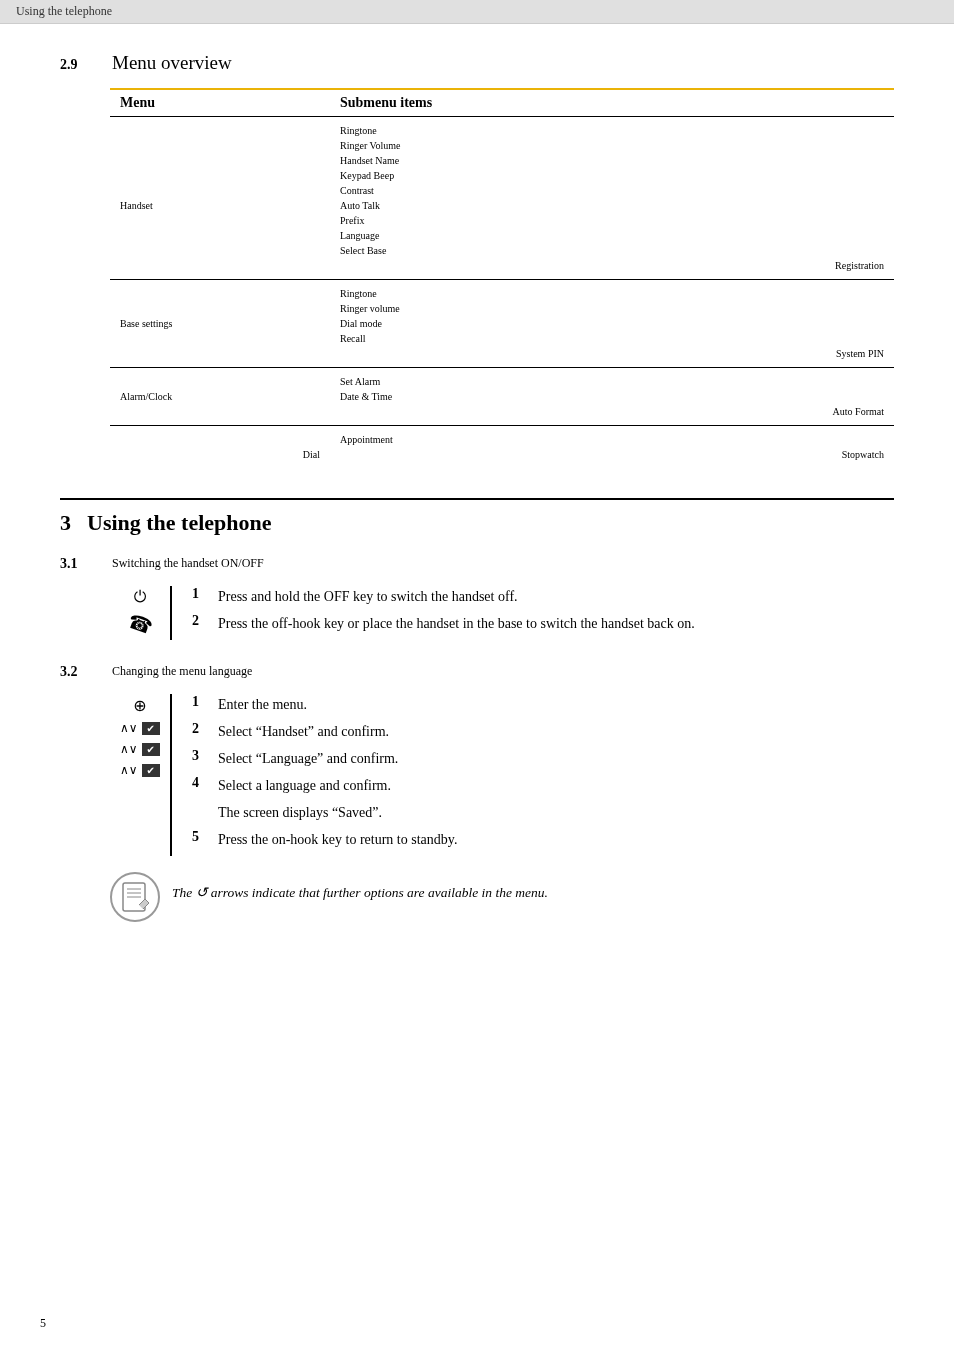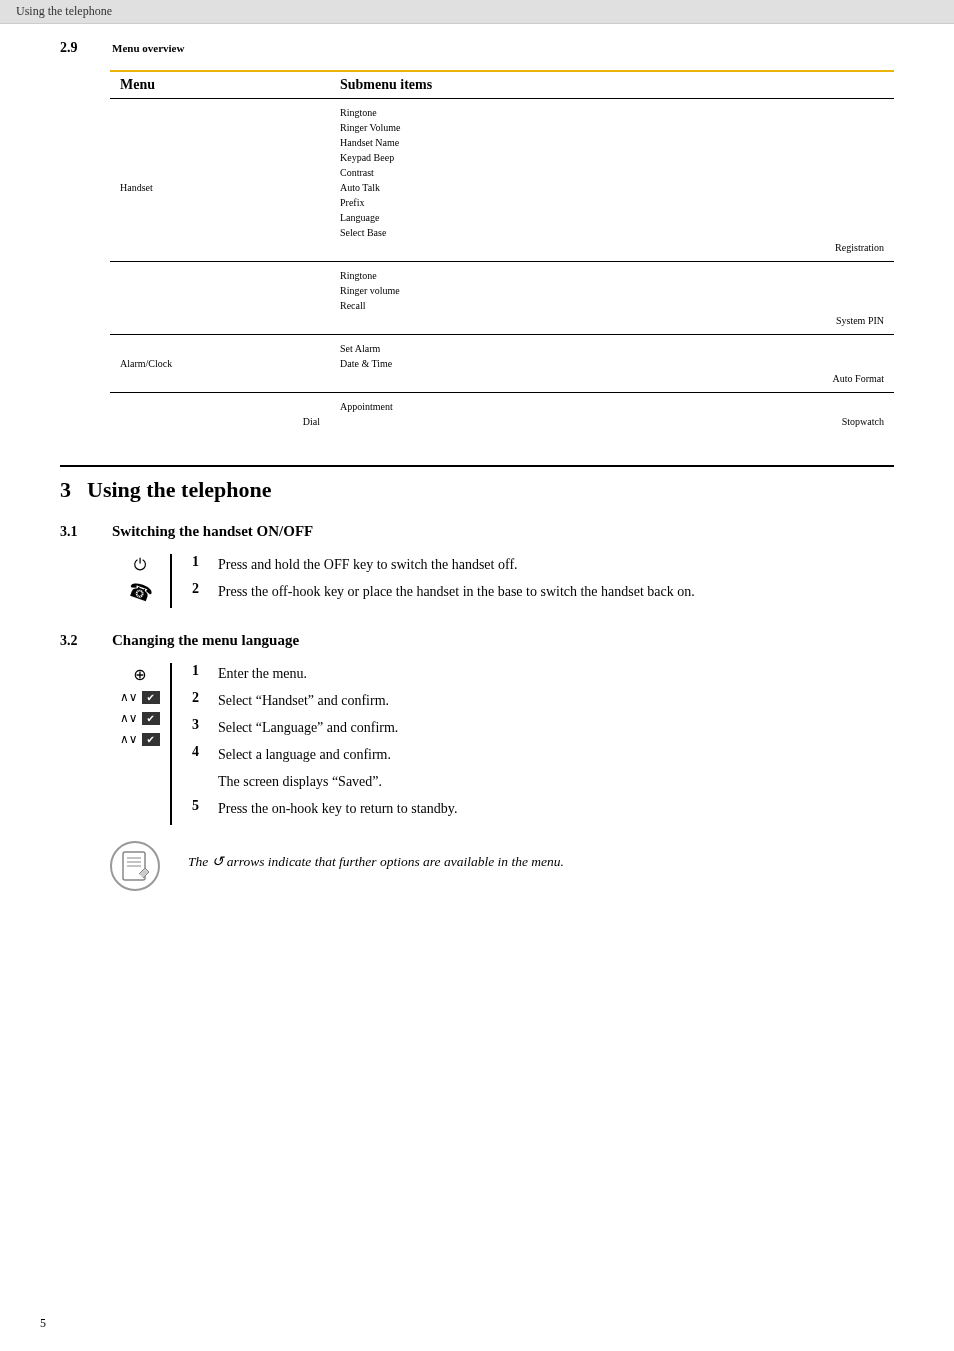--- a/index.html
+++ b/index.html
@@ -15,39 +15,38 @@
 
     .page-header {
       background: #e0e0e0;
       padding: 4px 16px;
       font-size: 12px;
       color: #333;
       border-bottom: 1px solid #ccc;
     }
 
     .content {
-      padding: 8px 60px 40px 60px;
-      margin-top: 8px;
+      padding: 28px 60px 40px 60px;
     }
 
     
     .section-heading {
       display: flex;
       align-items: baseline;
       gap: 16px;
       margin-bottom: 14px;
     }
     .section-number {
       font-size: 14px;
       font-weight: bold;
       min-width: 36px;
     }
     .section-title {
-      font-size: 11px;
-      font-weight: bold;
+      font-size: 19px;
+      font-weight: normal;
     }
 
     
     .menu-table {
       width: 100%;
       border-collapse: collapse;
       margin-bottom: 30px;
       margin-left: 50px;
       width: calc(100% - 50px);
     }
@@ -101,32 +100,32 @@
       font-size: 22px;
       font-weight: bold;
     }
 
     
     .sub-section {
       margin-bottom: 24px;
     }
     .sub-section-heading {
       display: flex;
-      align-items: center;
+      align-items: flex-start;
       gap: 16px;
       margin-bottom: 14px;
     }
     .sub-section-number {
       font-size: 14px;
       font-weight: bold;
       min-width: 36px;
     }
     .sub-section-title {
-      font-size: 15px;
-      font-weight: bold;
+      font-size: 12px;
+      font-weight: normal;
     }
 
     
     .instruction-block {
       display: flex;
       margin-left: 50px;
       gap: 0;
     }
     .instruction-icons {
       display: flex;
@@ -190,21 +189,21 @@
       padding: 1px 5px;
       display: inline-flex;
       align-items: center;
       justify-content: center;
     }
 
     
     .note-box {
       display: flex;
       align-items: flex-start;
-      gap: 28px;
+      gap: 12px;
       margin-top: 16px;
       margin-left: 50px;
     }
     .note-icon {
       width: 50px;
       height: 50px;
       border: 2px solid #999;
       border-radius: 50%;
       display: flex;
       align-items: center;
@@ -300,20 +299,24 @@
           <td></td>
           <td></td>
         </tr>
         <tr class="group-start">
           <td></td>
           <td>Ringtone</td>
         </tr>
         <tr>
           <td></td>
           <td>Ringer volume</td>
+        </tr>
+        <tr>
+          <td>Base settings</td>
+          <td>Dial mode</td>
         </tr>
         <tr>
           <td></td>
           <td>Recall</td>
         </tr>
         <tr class="group-end">
           <td></td>
           <td>System PIN</td>
         </tr>
         <tr class="divider-row">

